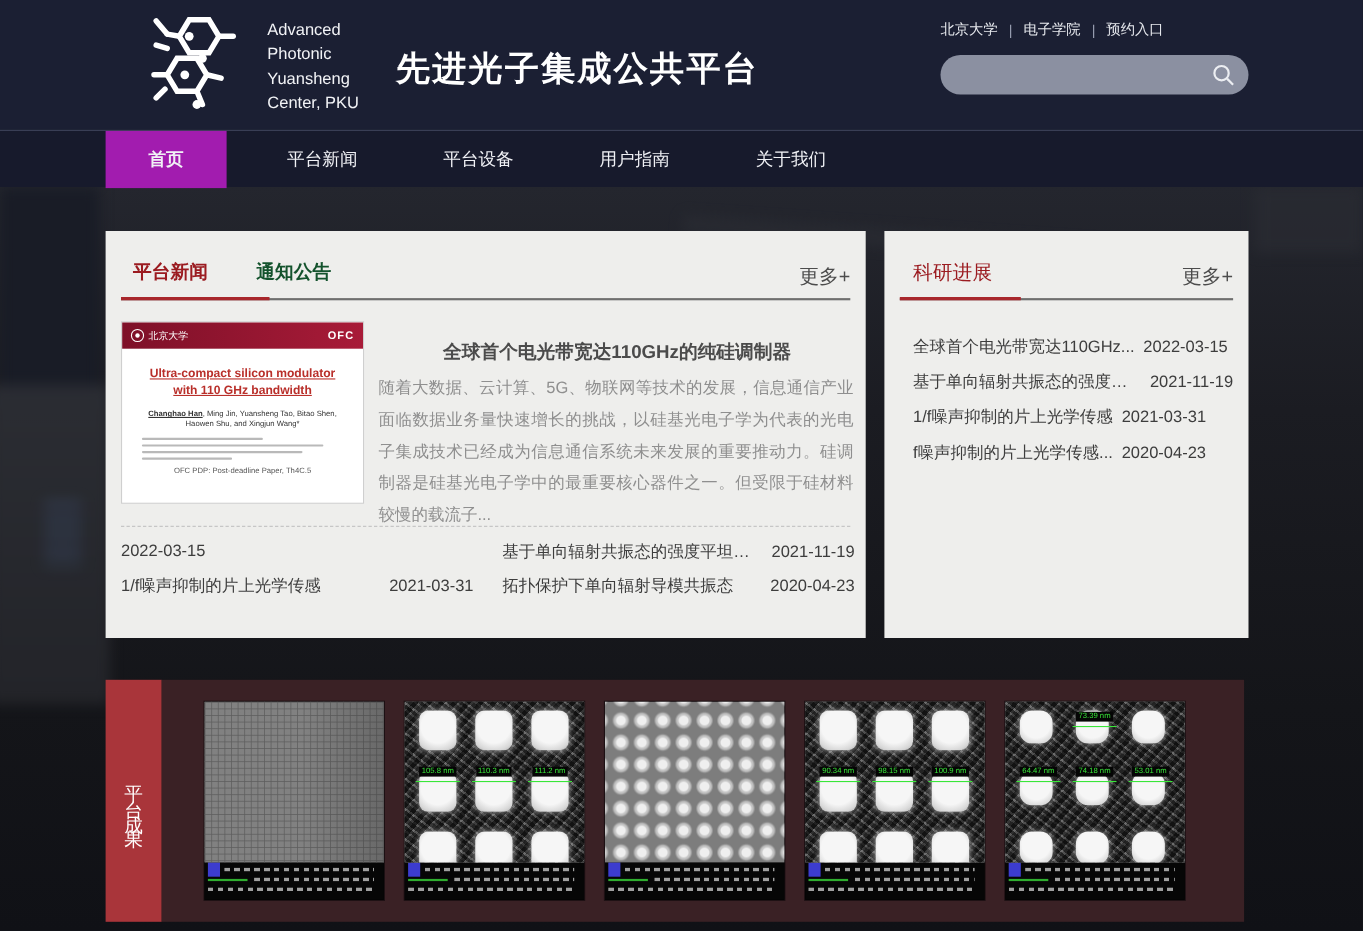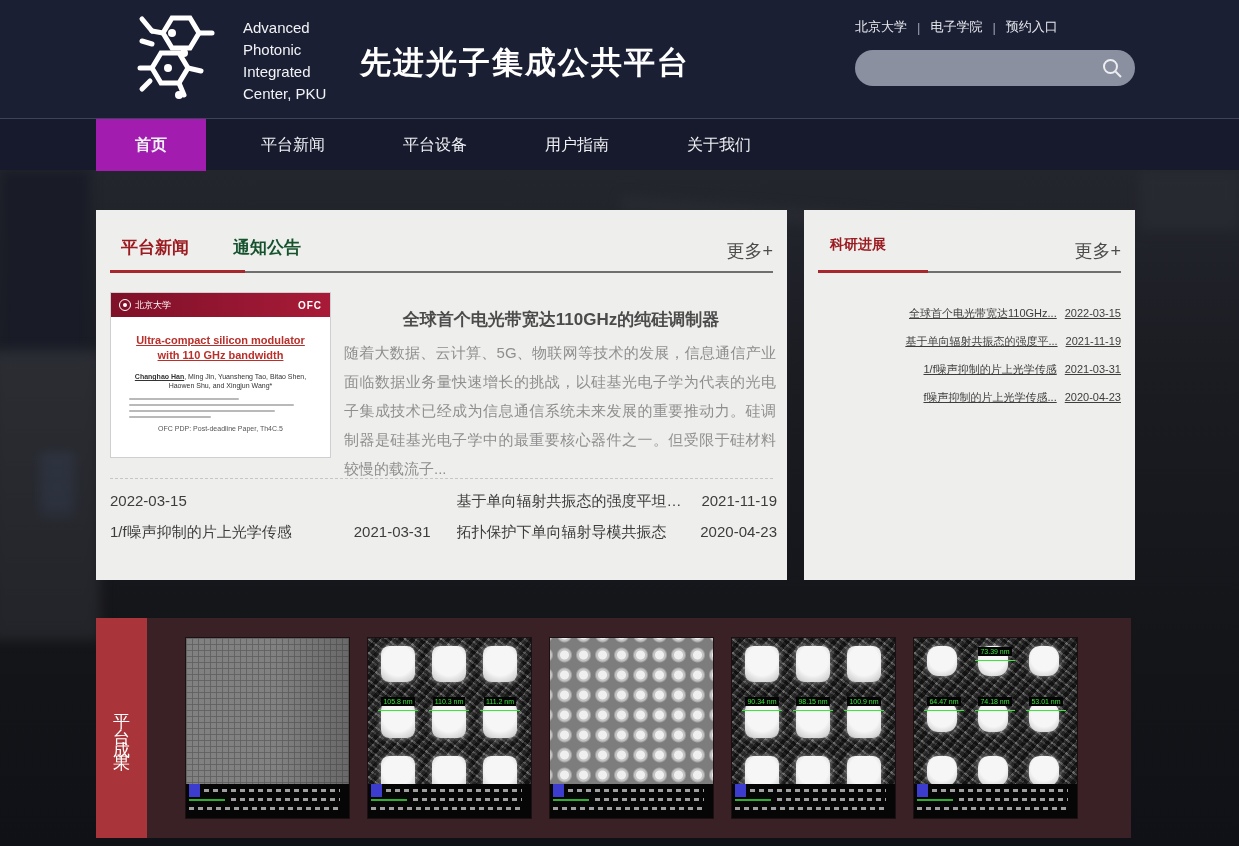--- a/index.html
+++ b/index.html
@@ -69,23 +69,23 @@
   .feat-title { position:absolute; left:250px; top:98px; width:430px; text-align:center; font-size:17px; font-weight:bold; color:#4b4b4b; cursor:pointer; }
   .feat-excerpt { position:absolute; left:248px; top:128px; width:432px; font-size:15px; line-height:29px; color:#8f8f8f; text-align:justify; }
 
   .dash-rule { position:absolute; left:14px; right:14px; top:268px; border-top:1px dashed #c6c6c6; }
 
   .news-list { position:absolute; left:14px; right:10px; top:282px; display:grid; grid-template-columns:1fr 1fr; column-gap:26px; row-gap:12px; }
   .news-item { display:flex; justify-content:space-between; align-items:baseline; font-size:15px; color:#3d3d3d; cursor:pointer; }
   .news-item .t { white-space:nowrap; overflow:hidden; text-overflow:ellipsis; margin-right:10px; }
   .news-item .d { flex:none; color:#3d3d3d; }
 
-  .res-title { position:absolute; left:26px; top:26px; font-size:14px; font-weight:bold; color:#9b1b20; }
+  .res-title { position:absolute; left:26px; top:26px; font-size:18px; font-weight:normal; color:#9b1b20; }
   .res-list { position:absolute; left:26px; right:14px; top:96px; }
-  .res-item { display:flex; justify-content:flex-end; align-items:baseline; font-size:11px; color:#3d3d3d; margin-bottom:13px; cursor:pointer;text-decoration:underline; }
+  .res-item { display:flex; justify-content:flex-start; align-items:baseline; font-size:15px; color:#3d3d3d; margin-bottom:13px; cursor:pointer; }
   .res-item .t { white-space:nowrap; overflow:hidden; text-overflow:ellipsis; margin-right:8px; }
   .res-item .d { flex:none; }
 
   
   .ach-tab { position:absolute; left:96px; top:618px; width:51px; height:220px; background:#a9353a; display:flex; align-items:center; justify-content:center; cursor:pointer; }
   .ach-tab span { color:#fff; font-size:17px; writing-mode:vertical-lr; letter-spacing:14px; }
   .ach-strip { position:absolute; left:147px; top:618px; width:984px; height:220px; background:#3a2125; }
 
   .sem { position:absolute; top:20px; width:163px; height:180px; background:#000; cursor:pointer; display:flex; flex-direction:column; box-shadow:0 0 0 1px #1c1013; }
   .sem1 { left:39px; } .sem2 { left:221px; } .sem3 { left:403px; } .sem4 { left:585px; } .sem5 { left:767px; }
@@ -155,21 +155,21 @@
           <path d="M51 72 L56 84"></path>
         <circle cx="44" cy="22" r="4" fill="#fff" stroke="none"></circle>
         <circle cx="56" cy="42" r="4" fill="#fff" stroke="none"></circle>
         <circle cx="40" cy="57" r="4" fill="#fff" stroke="none"></circle>
         <circle cx="51" cy="84" r="4" fill="#fff" stroke="none"></circle>
       </svg>
     </div>
     <div class="logo-text">
       <div>Advanced</div>
       <div>Photonic</div>
-      <div>Integrated</div>
+      <div>Yuansheng</div>
       <div>Center, PKU</div>
     </div>
     <div class="site-title">先进光子集成公共平台</div>
 
     <div class="top-links">
       <a>北京大学</a>
       <span class="sep">|</span>
       <a>电子学院</a>
       <span class="sep">|</span>
       <a>预约入口</a>

